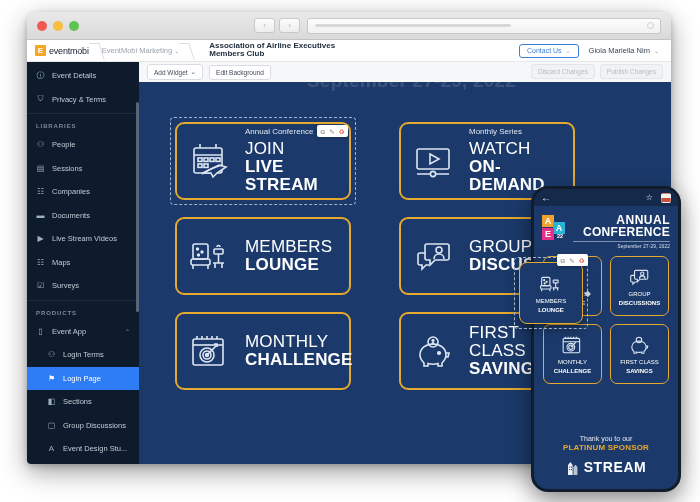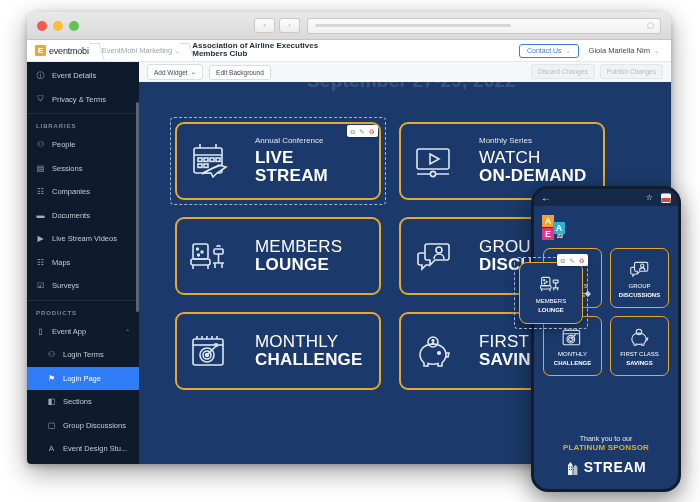--- a/index.html
+++ b/index.html
@@ -97,21 +97,21 @@
     border-right:1px solid #dcdcdc;
     border-top:1px solid #dcdcdc;
     transform:skewX(18deg);
   }
   .crumb {
     font-size:7.5px; color:#9aa3ad; white-space:nowrap;
   }
   .crumb.active {
     color:#22303f; font-weight:bold; font-size:8px;
     line-height:8.5px; max-width:150px; white-space:normal;
-    overflow:hidden; height:18px;
+    overflow:hidden; height:18px;margin-left:17px;
   }
   .header-right { margin-left:auto; display:flex; align-items:center; gap:10px; padding-right:4px; }
   .contact-btn {
     border:1px solid #3d7fd6; color:#3d7fd6;
     border-radius:3px; font-size:7px;
     padding:2.5px 7px; white-space:nowrap;
   }
   .user-menu { font-size:7.5px; color:#3b4855; white-space:nowrap; }
   .caret { font-size:6px; color:#9aa3ad; margin-left:2px; }
 
@@ -173,24 +173,24 @@
   }
 
   .grid {
     position:absolute; left:36px; top:40px;
     display:grid;
     grid-template-columns:202px 202px;
     grid-gap:17px 22px;
   }
 
   .card {
-    width:206px; height:78px;
+    width:176px; height:78px;
     border:2px solid #e5a92f;
     border-radius:9px;
-    display:flex; align-items:center; gap:24px;
+    display:flex; align-items:center; gap:14px;
     padding:16px 12px;
     position:relative;
   }
   .card-icon { width:42px; height:40px; flex:none; }
   .card-icon svg { width:100%; height:100%; display:block; }
   .card-text { color:#fff; line-height:1.07; }
   .card-kicker { font-size:8px; font-weight:400; color:#dfe6ef; margin-bottom:3px; }
   .card-l1 { font-size:17px; font-weight:400; letter-spacing:.2px; }
   .card-l2 { font-size:17px; font-weight:bold; letter-spacing:.2px; }
 
@@ -473,20 +473,21 @@
                 <rect x="21" y="17" width="4" height="3.4"></rect>
                   <rect x="27" y="17" width="4" height="3.4"></rect>
                 <rect x="9" y="23" width="4" height="3.4"></rect>
                   <rect x="15" y="23" width="4" height="3.4"></rect>
                 <path d="M14 32l16-8 7 2-9 6-4 4-2-4z" fill="#1b3a6b"></path>
                 <path d="M13 33c6-4 13-7 20-9"></path>
               </svg>
             </div>
             <div class="card-text">
               <div class="card-kicker">Annual Conference</div>
+              <div class="card-l1">JOIN</div>
               <div class="card-l2">LIVE STREAM</div>
             </div>
           </div>
 
           <div class="card">
             <div class="card-icon">
               <svg viewBox="0 0 42 40" fill="none" stroke="#dde6f2" stroke-width="1.6">
                 <rect x="4" y="8" width="32" height="20" rx="2"></rect>
                 <path d="M17 13l9 5-9 5z"></path>
                 <path d="M4 33h32"></path>
@@ -591,20 +592,26 @@
         <span class="pt-avatar"></span>
       </div>
     </div>
 
     <div class="phone-hero">
       <div class="aae-logo">
         <span class="aae-sq aae-a1">A</span>
         <span class="aae-sq aae-a2">A</span>
         <span class="aae-sq aae-e">E</span>
         <span class="aae-yr">22</span>
+      </div>
+      <div class="hero-text">
+        <div class="hero-l1">ANNUAL</div>
+        <div class="hero-l2">CONFERENCE</div>
+        <div class="hero-rule"></div>
+        <div class="hero-date">September 27-29, 2022</div>
       </div>
     </div>
 
     <div class="phone-grid">
 
       <div class="mini-card">
         <div class="mi">
           <svg viewBox="0 0 42 40" fill="none" stroke="#dde6f2" stroke-width="2">
             <rect x="4" y="8" width="15" height="15" rx="2"></rect>
             <rect x="2" y="23" width="19" height="6" rx="2"></rect>

